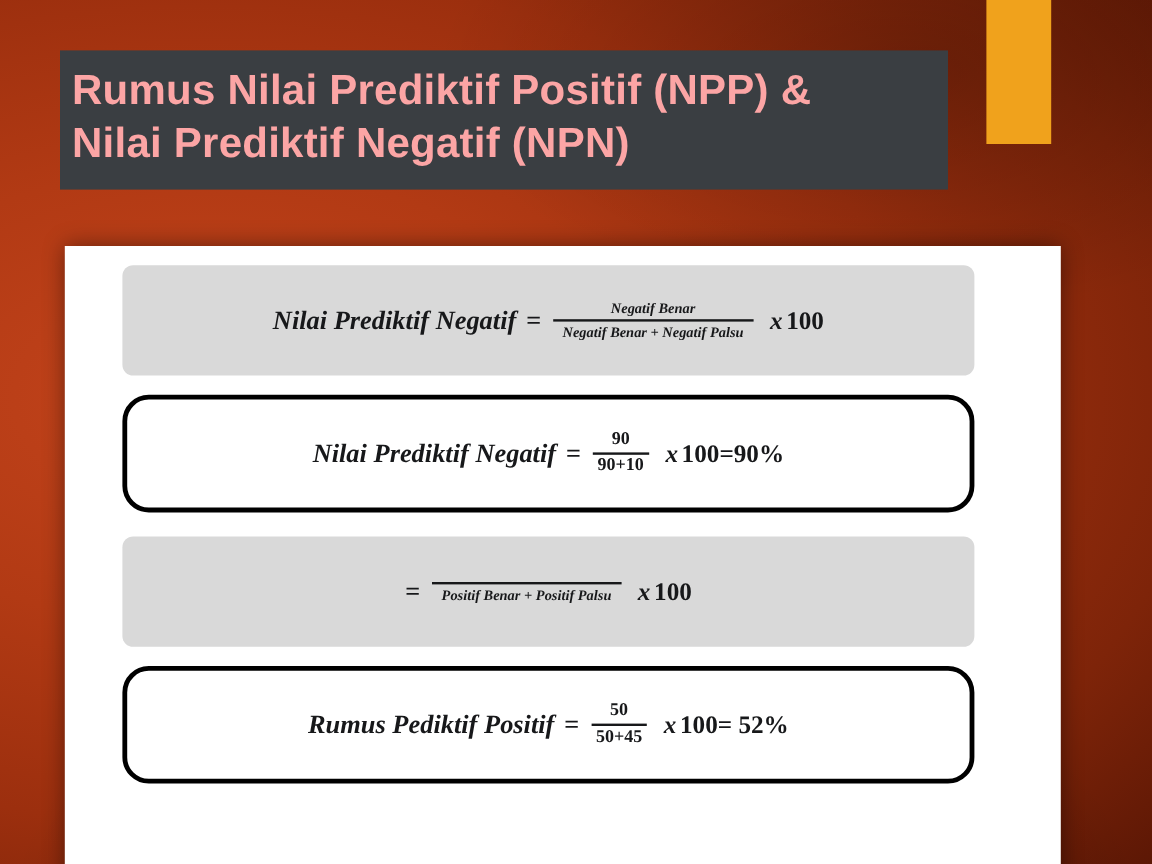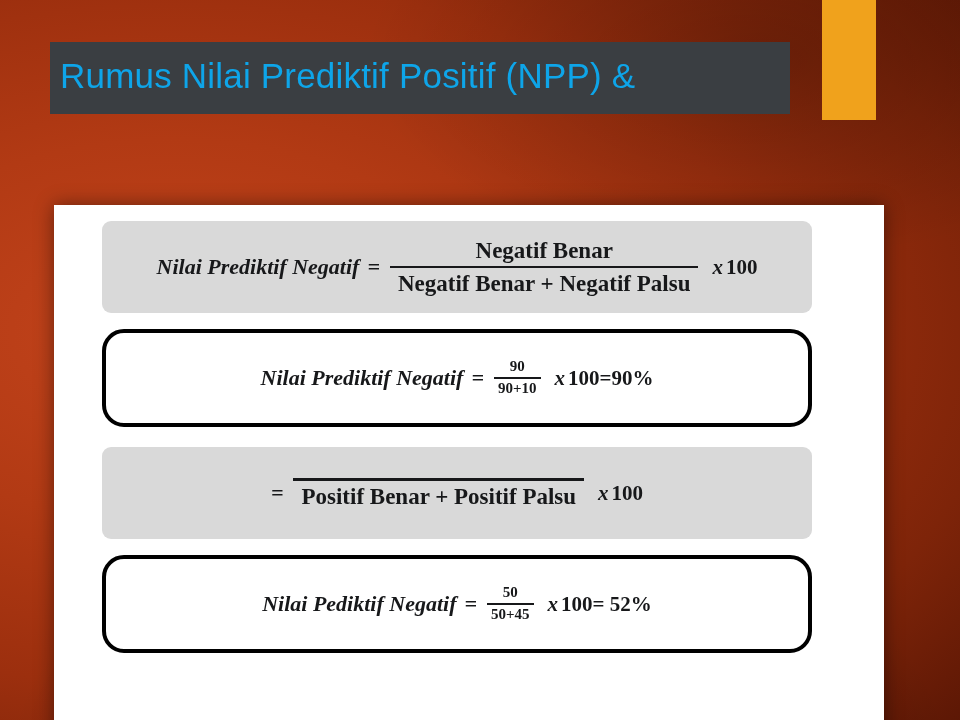--- a/index.html
+++ b/index.html
@@ -37,24 +37,24 @@
   
   .title-banner {
     position: absolute;
     left: 50px; top: 42px;
     width: 740px;
     padding: 12px 18px 16px 10px;
     background: #3a3e42;
     z-index: 4;
   }
   .title-banner .line {
-    color: #0ea5e9;
+    color: #fca5a5;
     font-size: 35px;
     line-height: 44px;
-    font-weight: 400;
+    font-weight: 700;
     letter-spacing: 0.2px;
     white-space: nowrap;
   }
 
   
   .content-card {
     position: absolute;
     left: 54px; top: 205px;
     width: 830px; height: 558px;
     background: #ffffff;
@@ -115,22 +115,23 @@
     align-items: center;
     justify-content: center;
     text-align: center;
   }
   .frac .num, .frac .den {
     font-weight: bold;
     white-space: nowrap;
     line-height: 1.18;
   }
   .frac.big .num, .frac.big .den {
-    font-size: 23px;
+    font-size: 12px;
     padding: 0 8px;
+    font-style: italic;
   }
   .frac.big .bar {
     width: 100%;
     height: 2.5px;
     background: #17181a;
     margin: 2px 0;
   }
   .frac.small .num, .frac.small .den {
     font-size: 15px;
     padding: 0 4px;
@@ -152,20 +153,21 @@
 </style>
 </head>
 <body>
 
 <div class="slide">
 
   <div class="accent-bar"></div>
 
   <div class="title-banner">
     <div class="line">Rumus Nilai Prediktif Positif (NPP)  &amp;</div>
+    <div class="line">Nilai Prediktif Negatif (NPN)</div>
   </div>
 
   <div class="content-card">
     <div class="formula-stack">
 
       <div class="row grey">
         <div class="eq">
           <span class="label">Nilai Prediktif Negatif</span>
           <span class="eqsign">=</span>
           <span class="frac big">
@@ -202,21 +204,21 @@
             <span class="den">Positif Benar + Positif Palsu</span>
           </span>
           <span class="tail">
             <span class="x">x</span><span>100</span><span></span>
           </span>
         </div>
       </div>
 
       <div class="row boxed">
         <div class="eq">
-          <span class="label">Nilai Pediktif Negatif</span>
+          <span class="label">Rumus Pediktif Positif</span>
           <span class="eqsign">=</span>
           <span class="frac small">
             <span class="num">50</span>
             <span class="bar"></span>
             <span class="den">50+45</span>
           </span>
           <span class="tail">
             <span class="x">x</span><span>100</span><span>= 52%</span>
           </span>
         </div>

